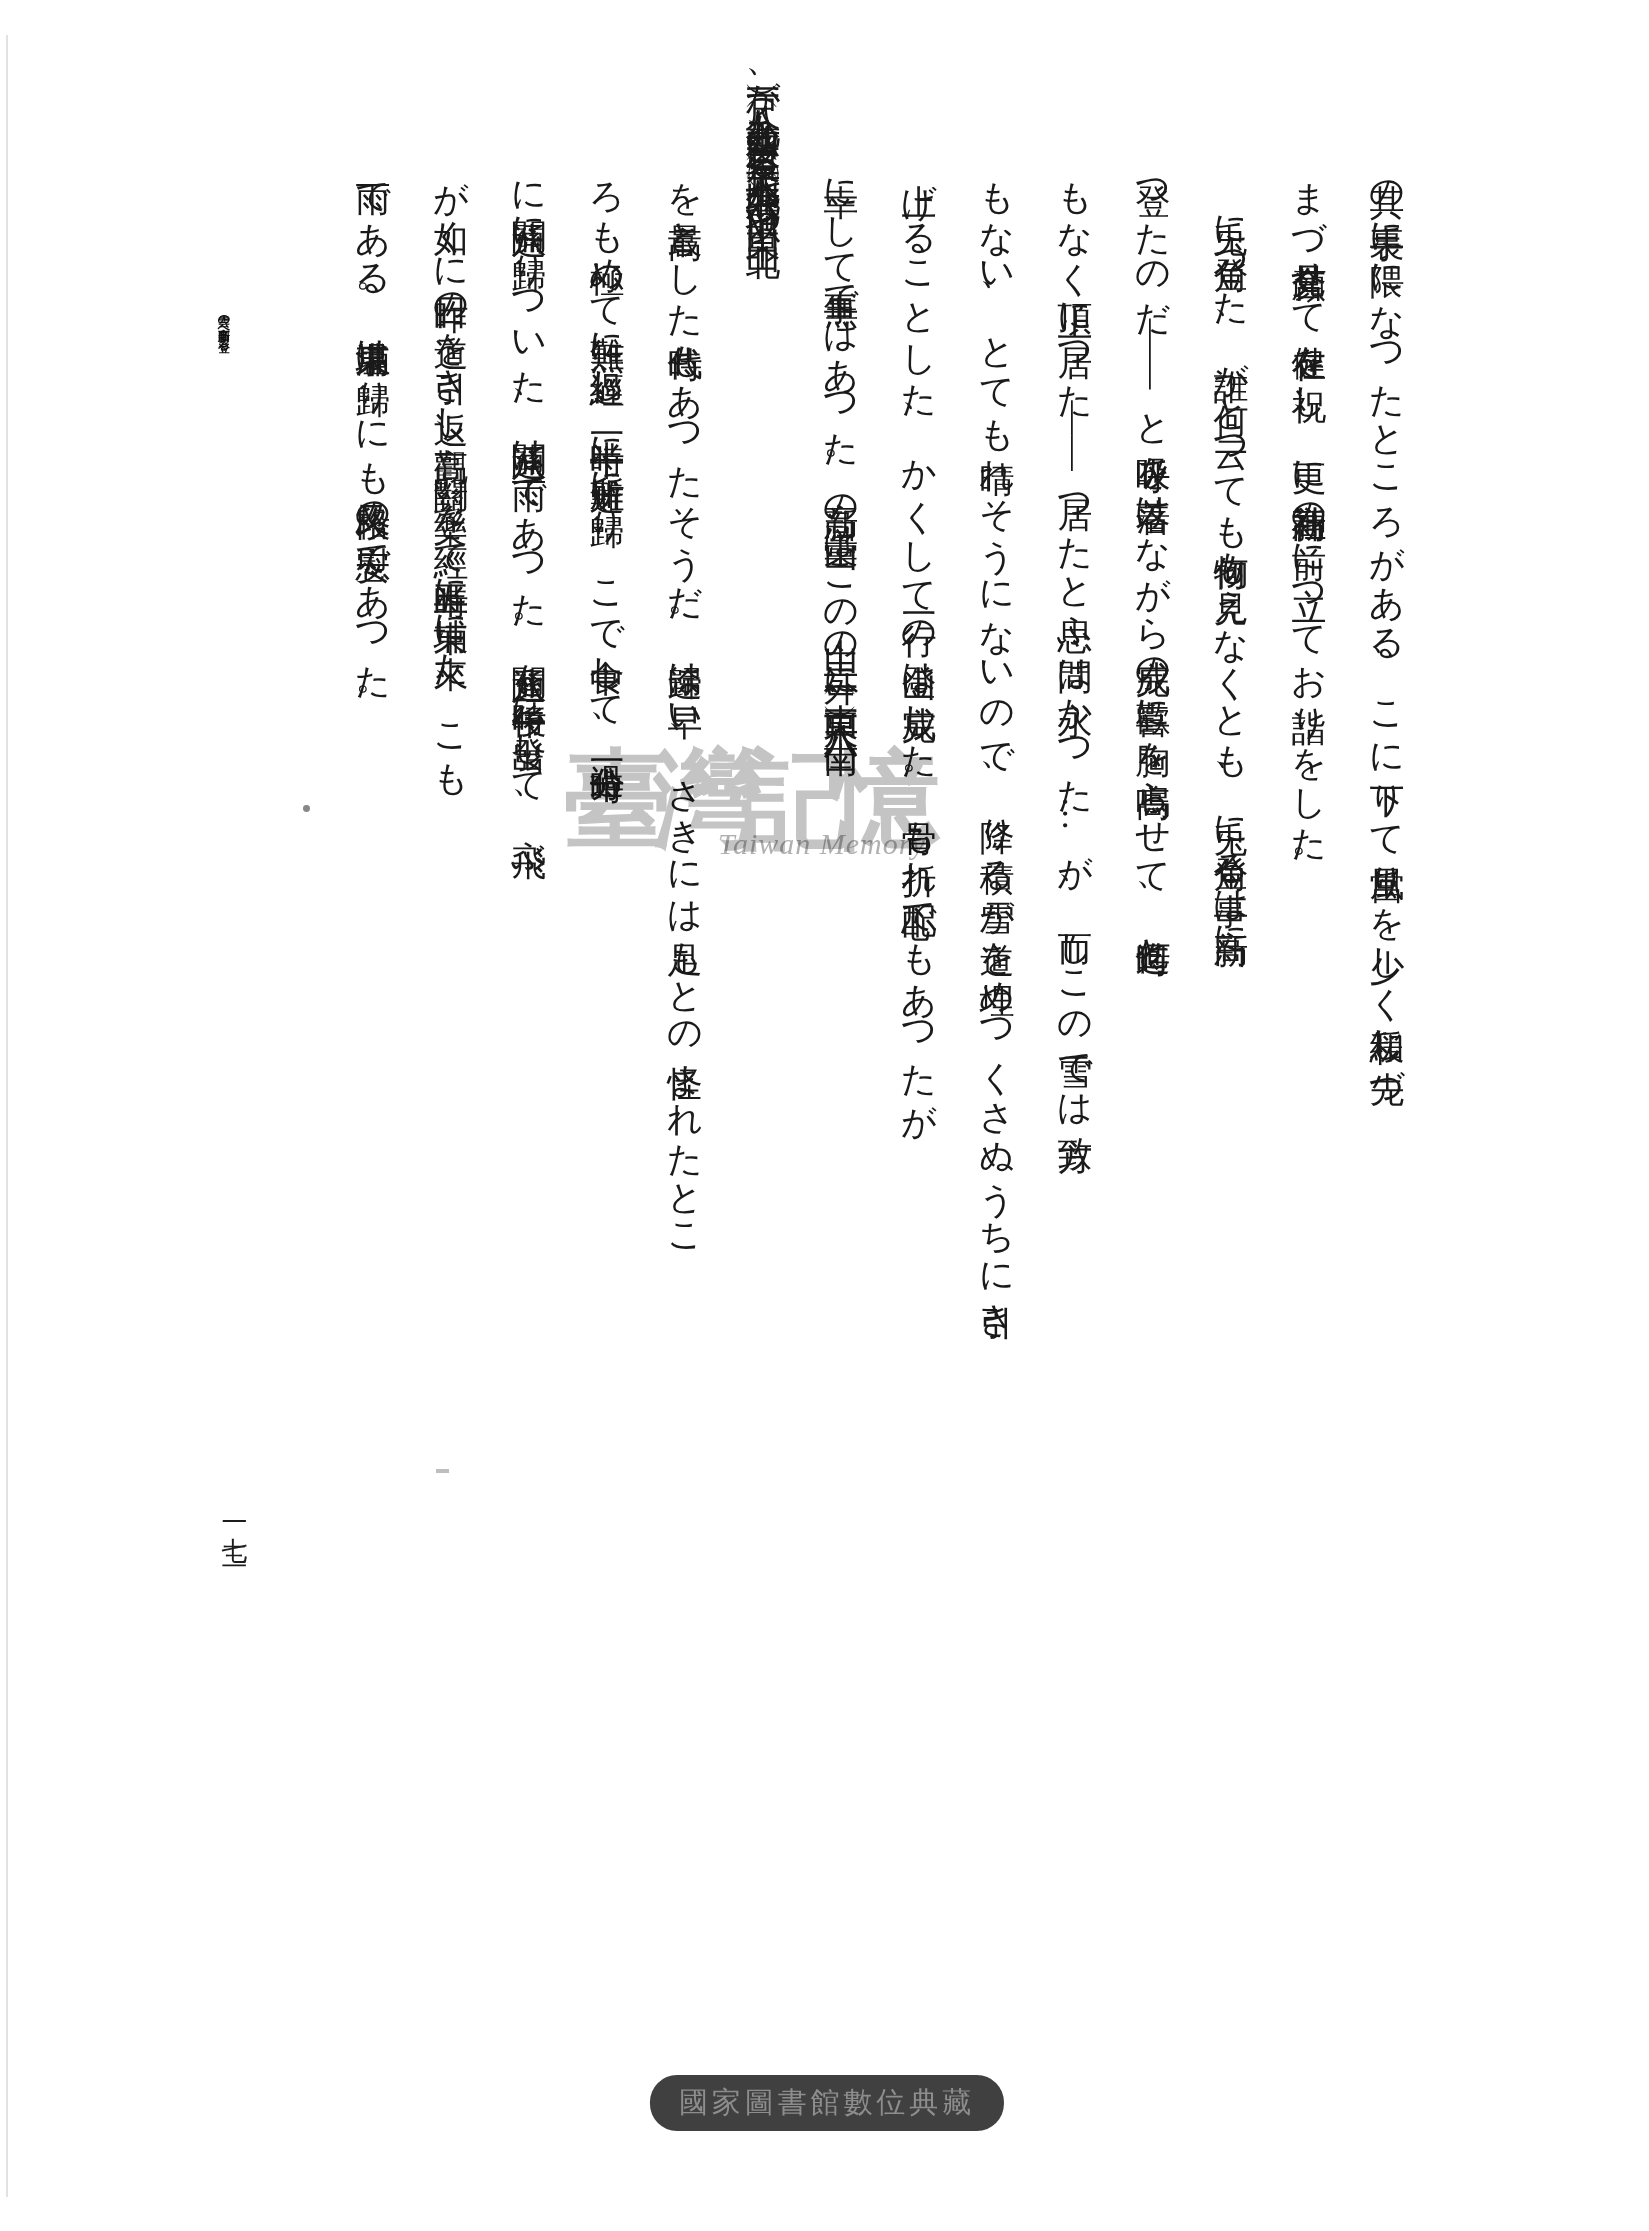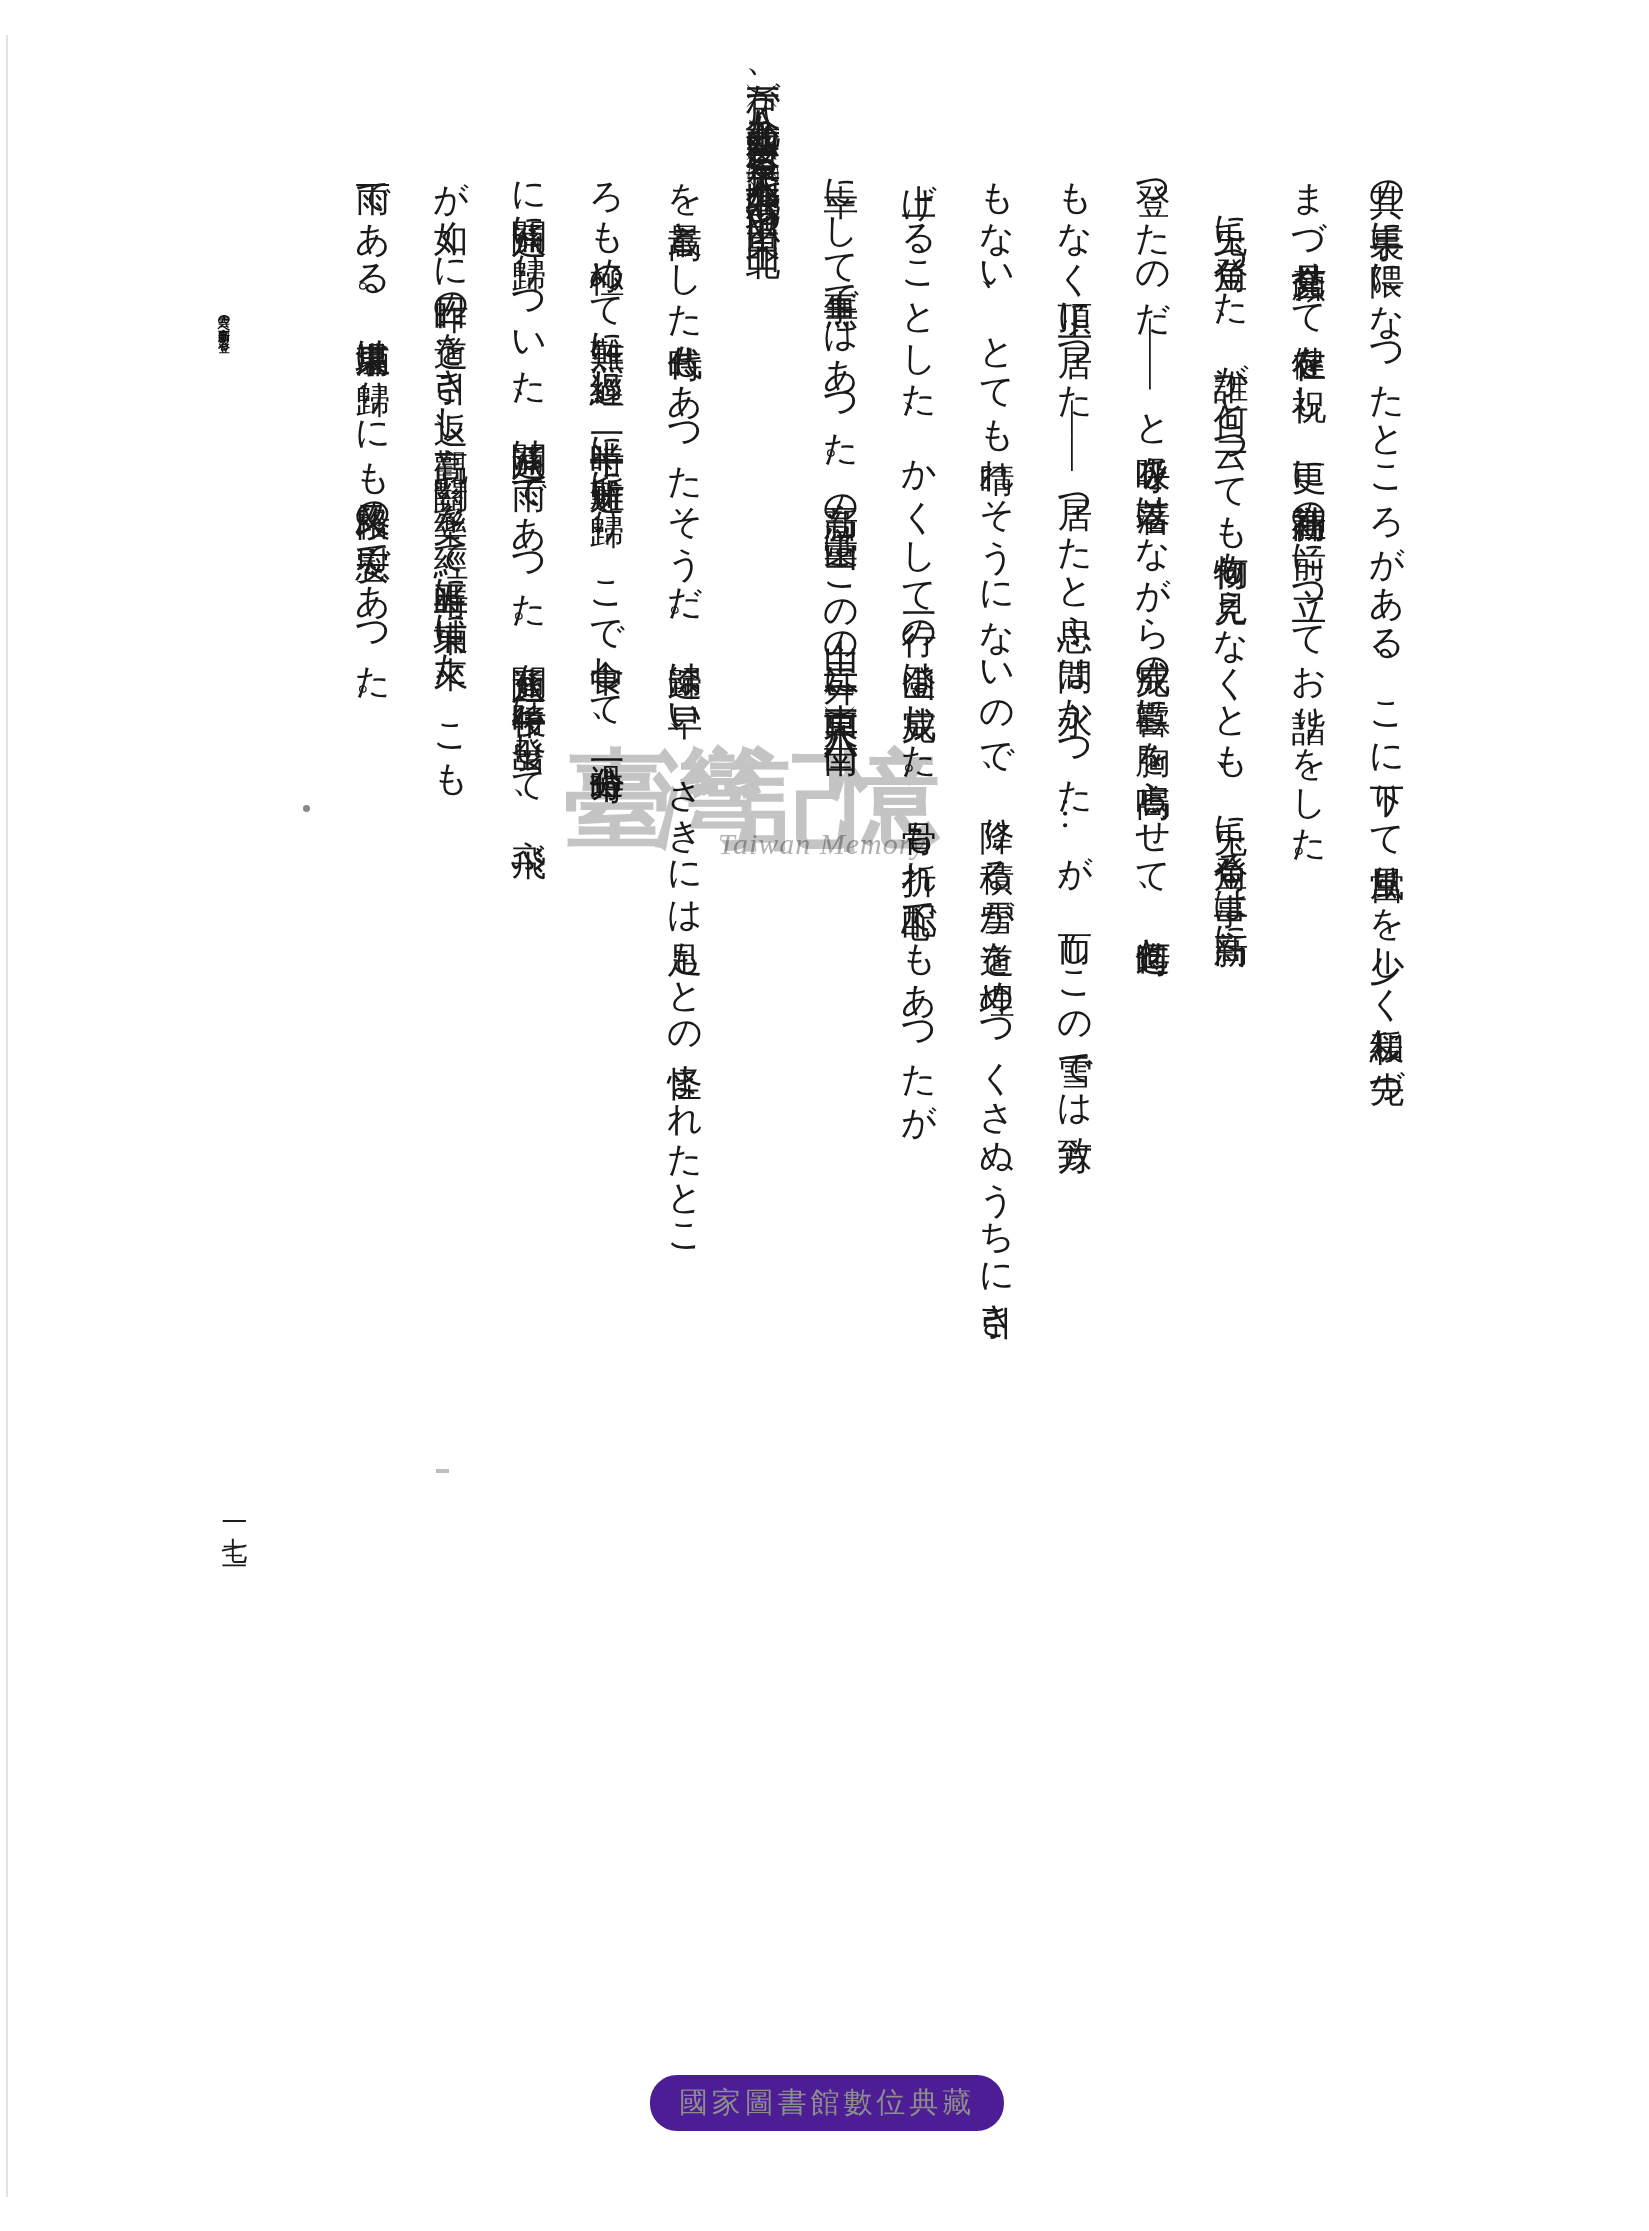--- a/index.html
+++ b/index.html
@@ -40,21 +40,21 @@
     mix-blend-mode:multiply;pointer-events:none;margin-left:28px;
   }
   .watermark-latin{
     position:absolute;left:718px;top:827px;
     font-size:30px;font-style:italic;letter-spacing:1px;
     color:#9a9a9a;opacity:0.78;mix-blend-mode:multiply;
     white-space:nowrap;pointer-events:none;
   }
   .footer-badge{
     position:absolute;top:2075px;left:827px;transform:translateX(-50%);
-    background:#4c1d95;border-radius:27px;padding:7.8px 29px;
+    background:#404040;border-radius:27px;padding:7.8px 29px;
     font-size:29px;letter-spacing:3.9px;color:#8d8d8d;white-space:nowrap;
   }
   .speck-dot{
     position:absolute;left:303px;top:805px;width:6.8px;height:6.8px;
     background:#555;border-radius:50%;opacity:.7;
   }
   .speck-dash{
     position:absolute;left:436px;top:1469px;width:12.6px;height:3.9px;
     background:#888;opacity:.55;
   }

